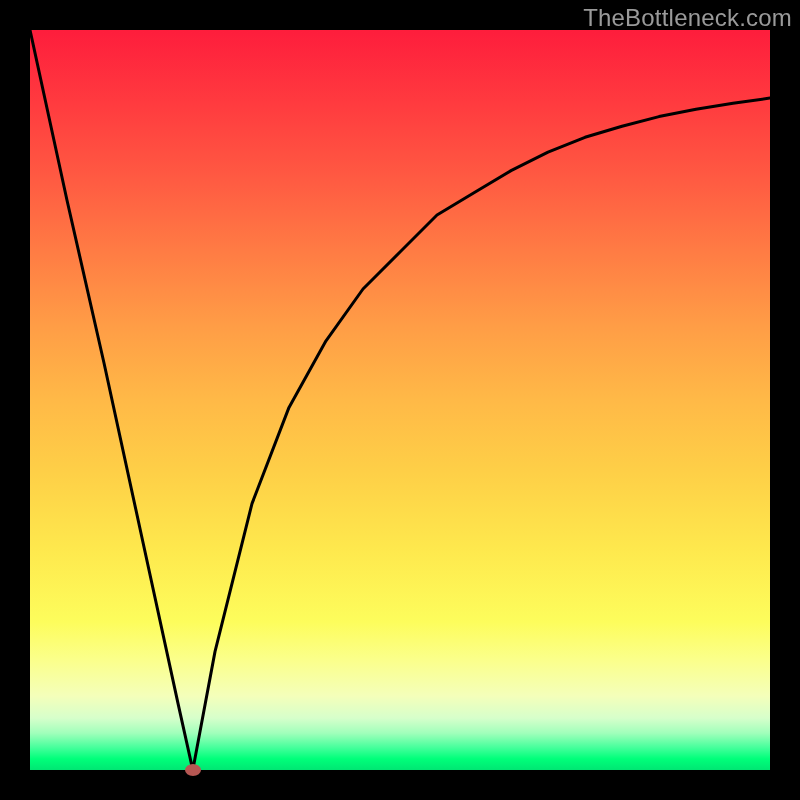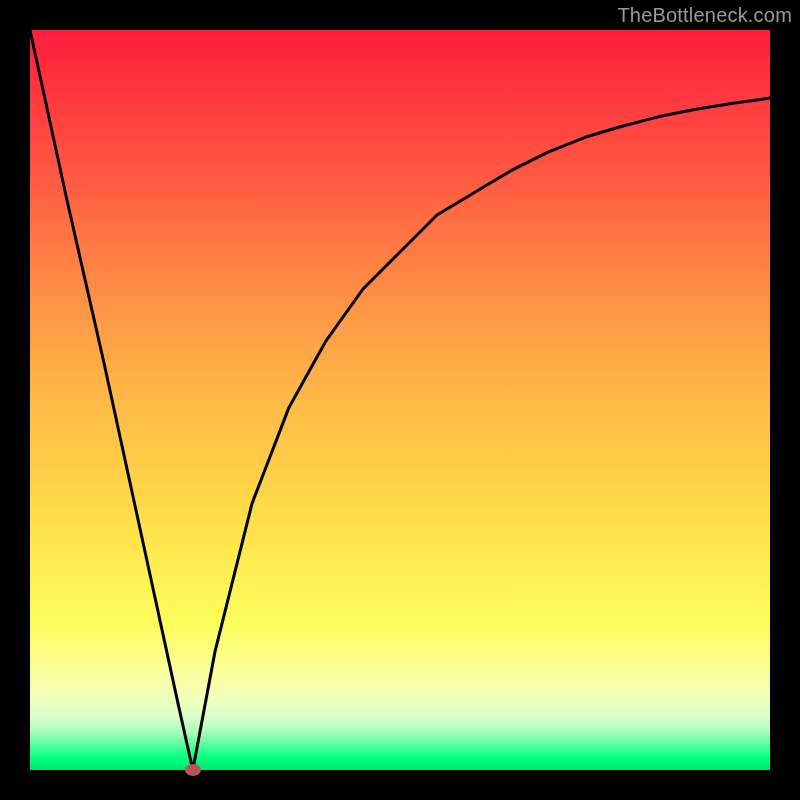--- a/index.html
+++ b/index.html
@@ -48,21 +48,21 @@
     left: 0;
     top: 0;
     width: 740px;
     height: 740px;
   }
   .watermark {
     position: absolute;
     top: 4px;
     right: 8px;
     color: #9a9a9a;
-    font-size: 20px;
+    font-size: 24px;
     font-weight: 500;
     letter-spacing: 0.2px;
   }
   .marker {
     position: absolute;
     width: 16px;
     height: 12px;
     border-radius: 50%;
     background: #b65753;
     transform: translate(-50%, -50%);

